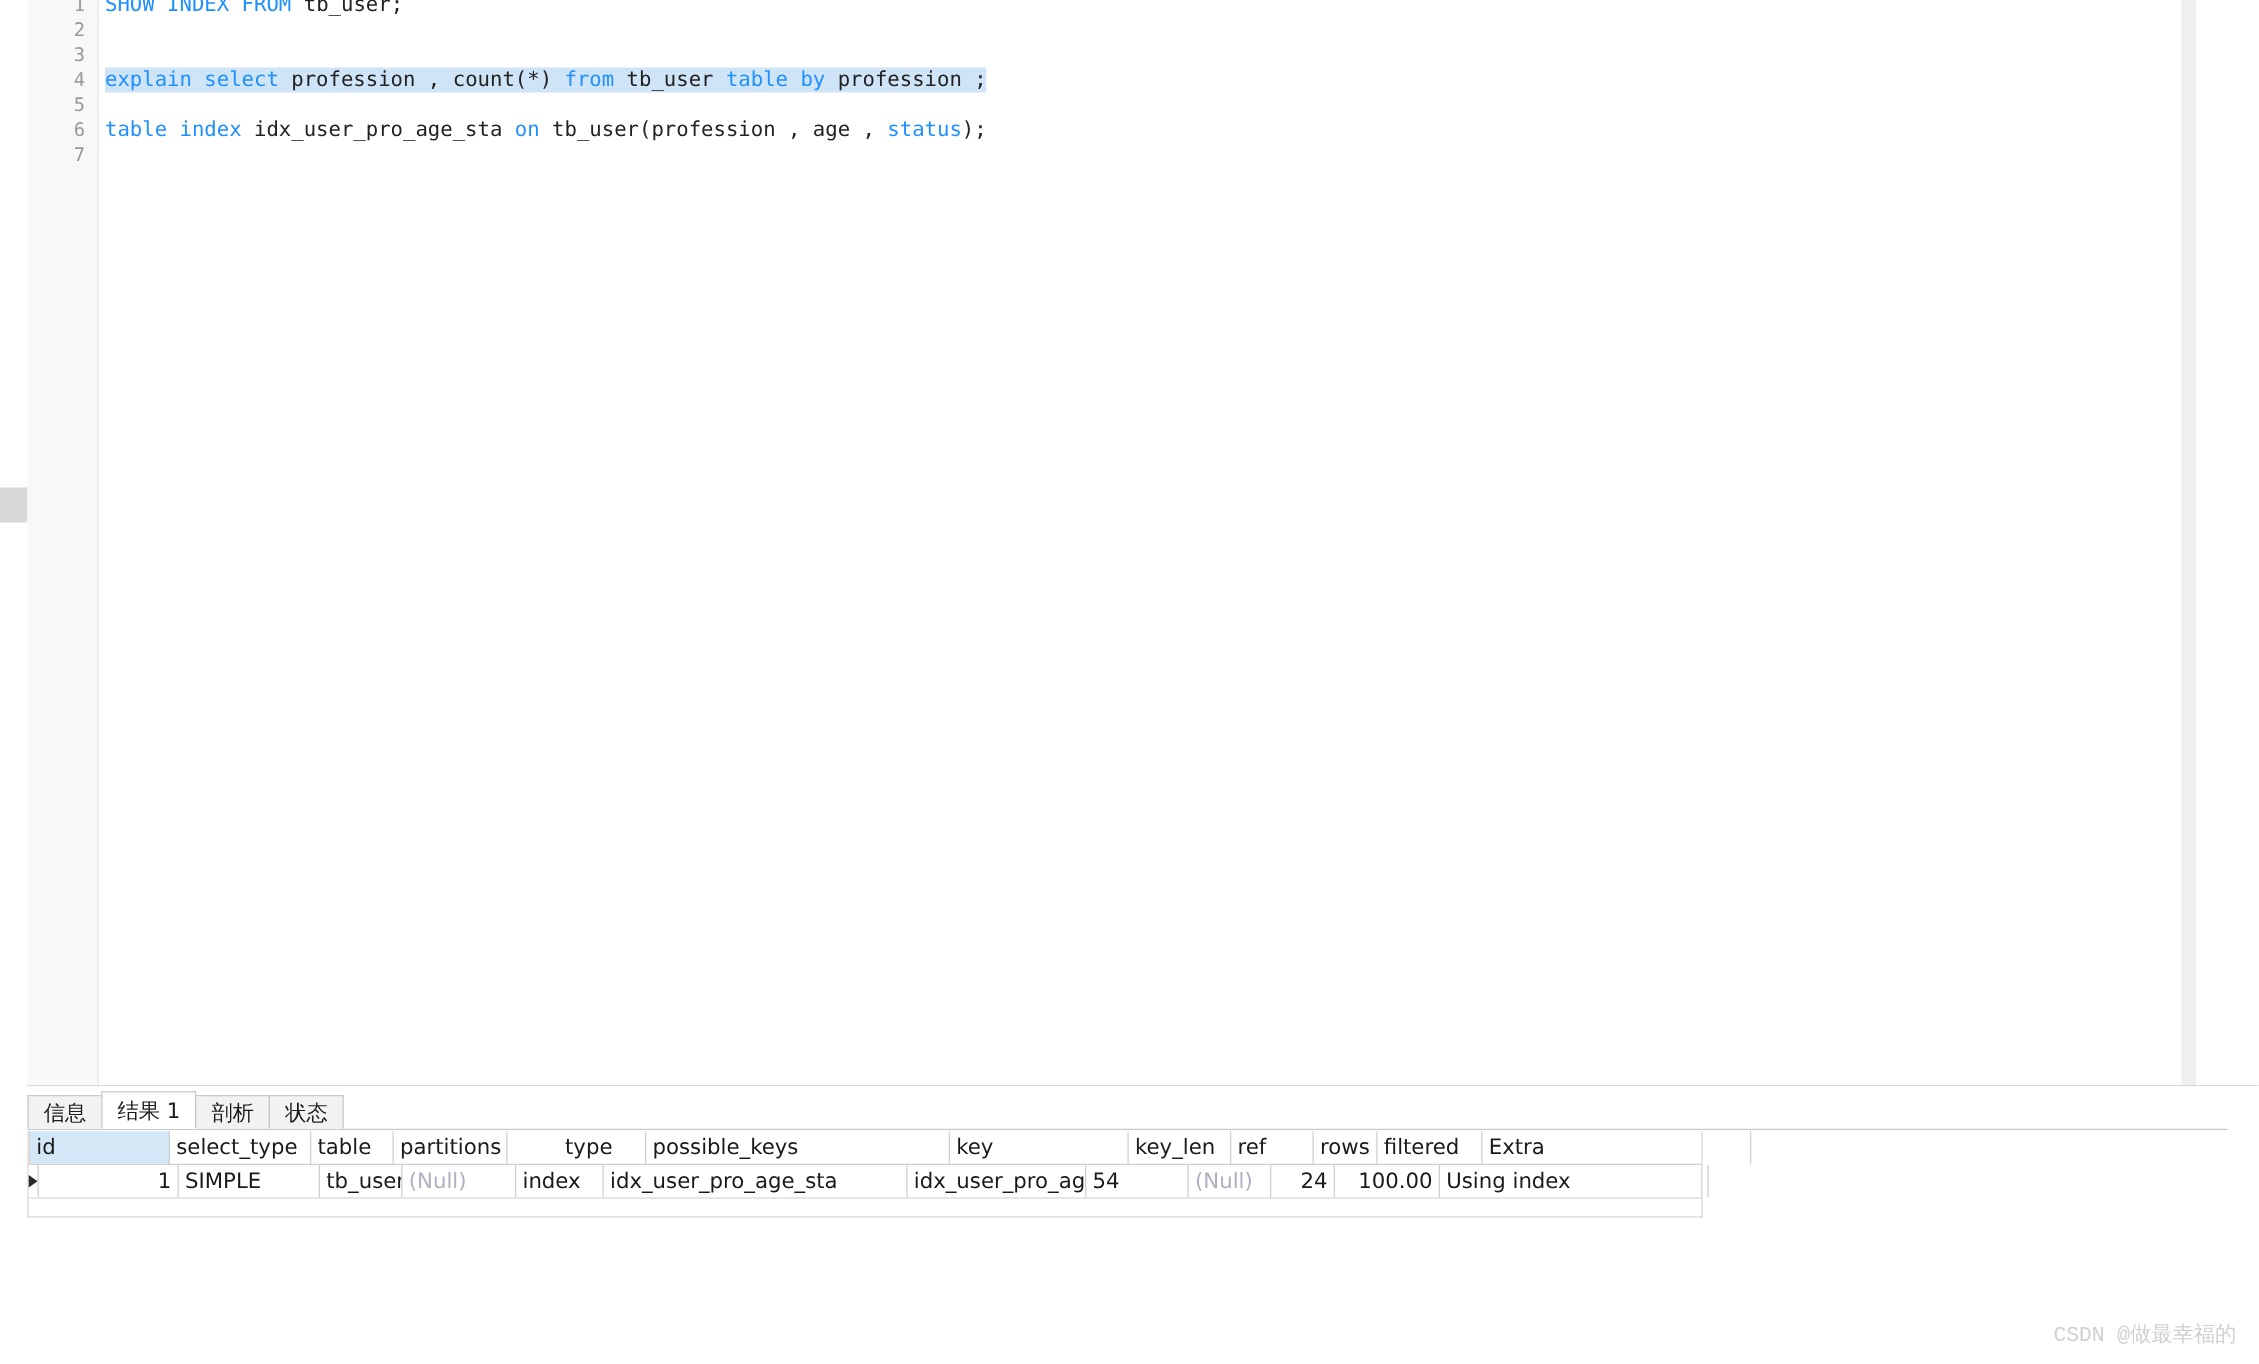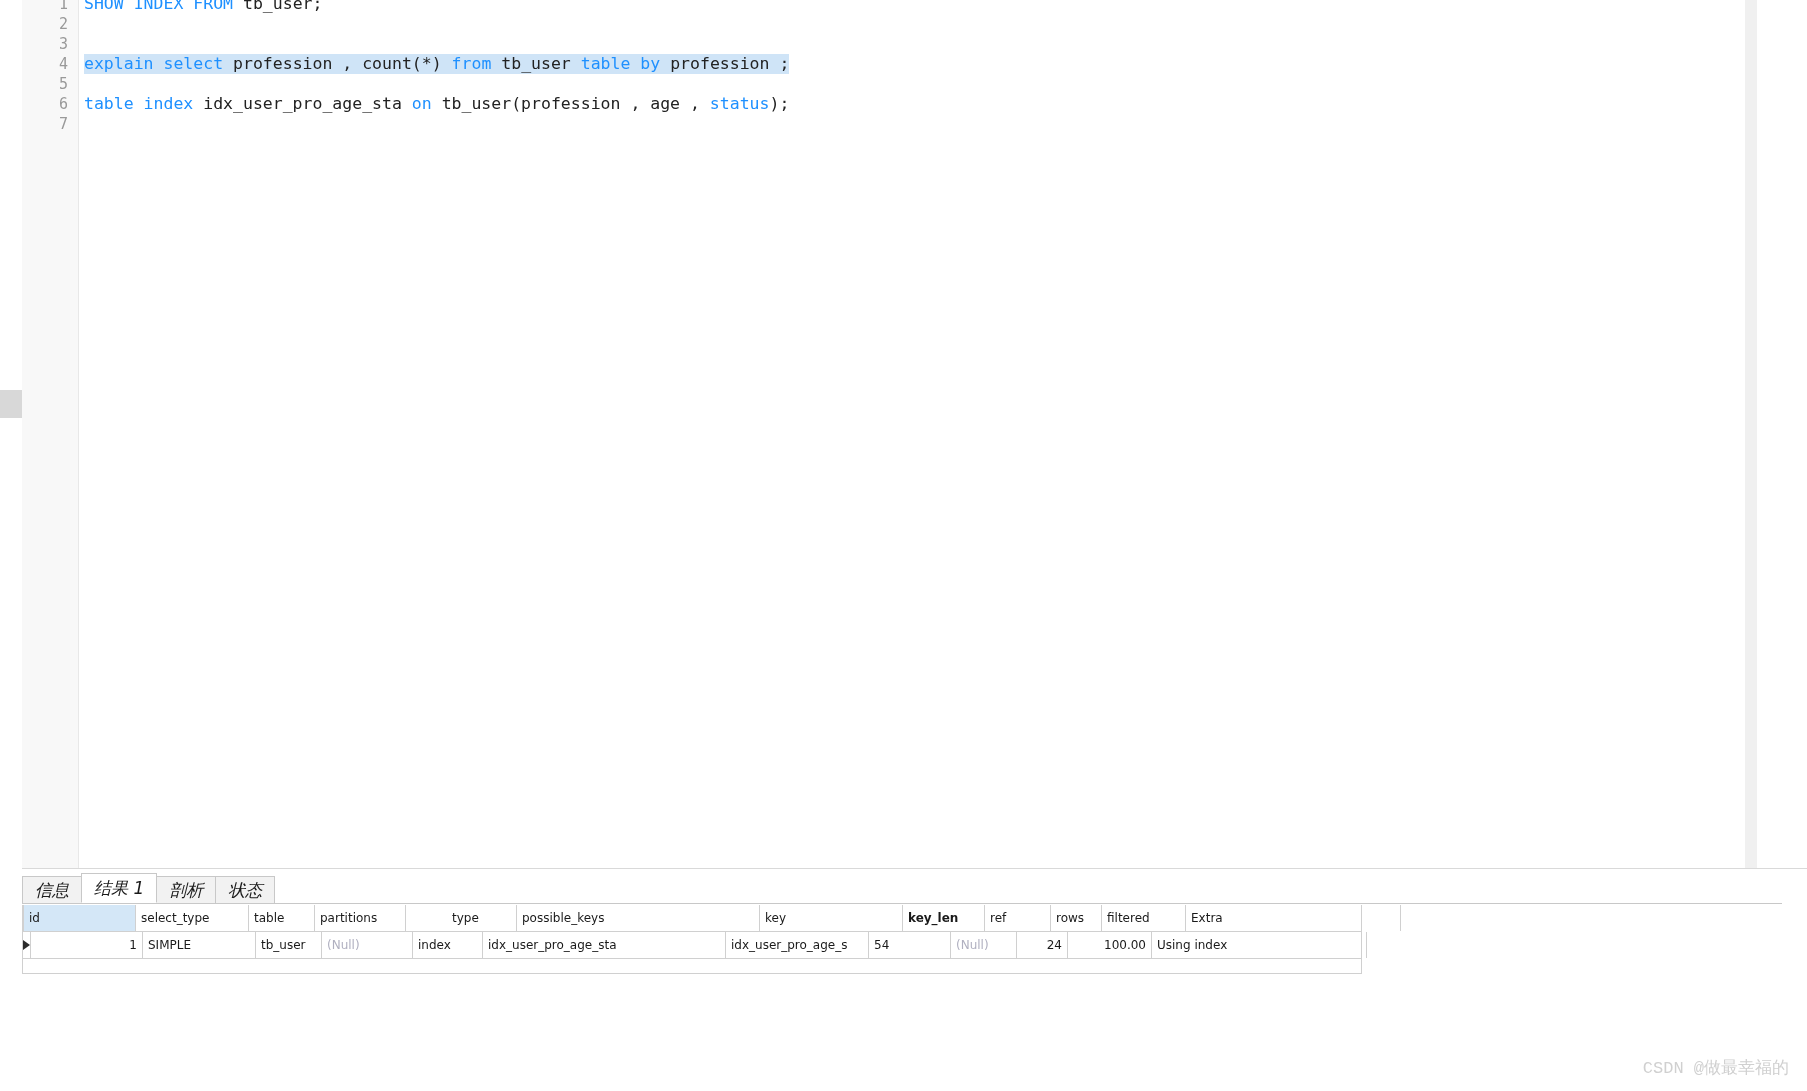--- a/index.html
+++ b/index.html
@@ -110,21 +110,20 @@
     padding: 0 12px;
     display: flex; align-items: center;
     font-size: 17px;
     color: #1a1a1a;
     background: #f2f2f2;
     border: 1px solid #c8c8c8;
     border-bottom: none;
     margin-right: -1px;
     font-family: "DejaVu Sans", sans-serif;
     cursor: default;
-    font-style: italic;
   }
   .tab.active {
     background: #ffffff;
     height: 30px;
     border-bottom: 1px solid #ffffff;
     position: relative;
     z-index: 2;
   }
 
   
@@ -146,21 +145,21 @@
     background: #ffffff;
   }
   .grid-row.data {
     border-bottom: 1px solid #d0d0d0;
   }
   .cell {
     border-right: 1px solid #d0d0d0;
     padding: 0 5px;
     display: flex;
     align-items: center;
-    font-size: 12px;
+    font-size: 17px;
     color: #1a1a1a;
     font-family: "DejaVu Sans", sans-serif;
     overflow: hidden;
     white-space: nowrap;
   }
   .cell.num { justify-content: flex-end; }
   .cell.null { color: #b0b0c0; }
   .cell.hl { background: #d4e7f7; }
   .rowmark {
     width: 20px;
@@ -247,21 +246,21 @@
     <div class="grid">
       <div class="grid-row header" id="grid-header">
           <div class="rowmark"></div>
           <div class="cell hl" style="width: 112px; min-width: 112px;">id</div>
           <div class="cell" style="width: 113px; min-width: 113px;">select_type</div>
           <div class="cell" style="width: 66px; min-width: 66px;">table</div>
           <div class="cell" style="width: 91px; min-width: 91px;">partitions</div>
           <div class="cell" style="width: 70px; min-width: 70px; margin-left: 41px;">type</div>
           <div class="cell" style="width: 243px; min-width: 243px; text-align: center;">possible_keys</div>
           <div class="cell" style="width: 143px; min-width: 143px;">key</div>
-          <div class="cell" style="width: 82px; min-width: 82px; font-weight: bold;">key_len</div>
+          <div class="cell" style="width: 82px; min-width: 82px;">key_len</div>
           <div class="cell" style="width: 66px; min-width: 66px;">ref</div>
           <div class="cell" style="width: 51px; min-width: 51px;">rows</div>
           <div class="cell" style="width: 84px; min-width: 84px;">filtered</div>
           <div class="cell" style="width: 215px; min-width: 215px;">Extra</div>
         </div>
       <div id="grid-body">
           <div class="grid-row data">
             <div class="rowmark">
               <div class="tri"></div>
             </div>

